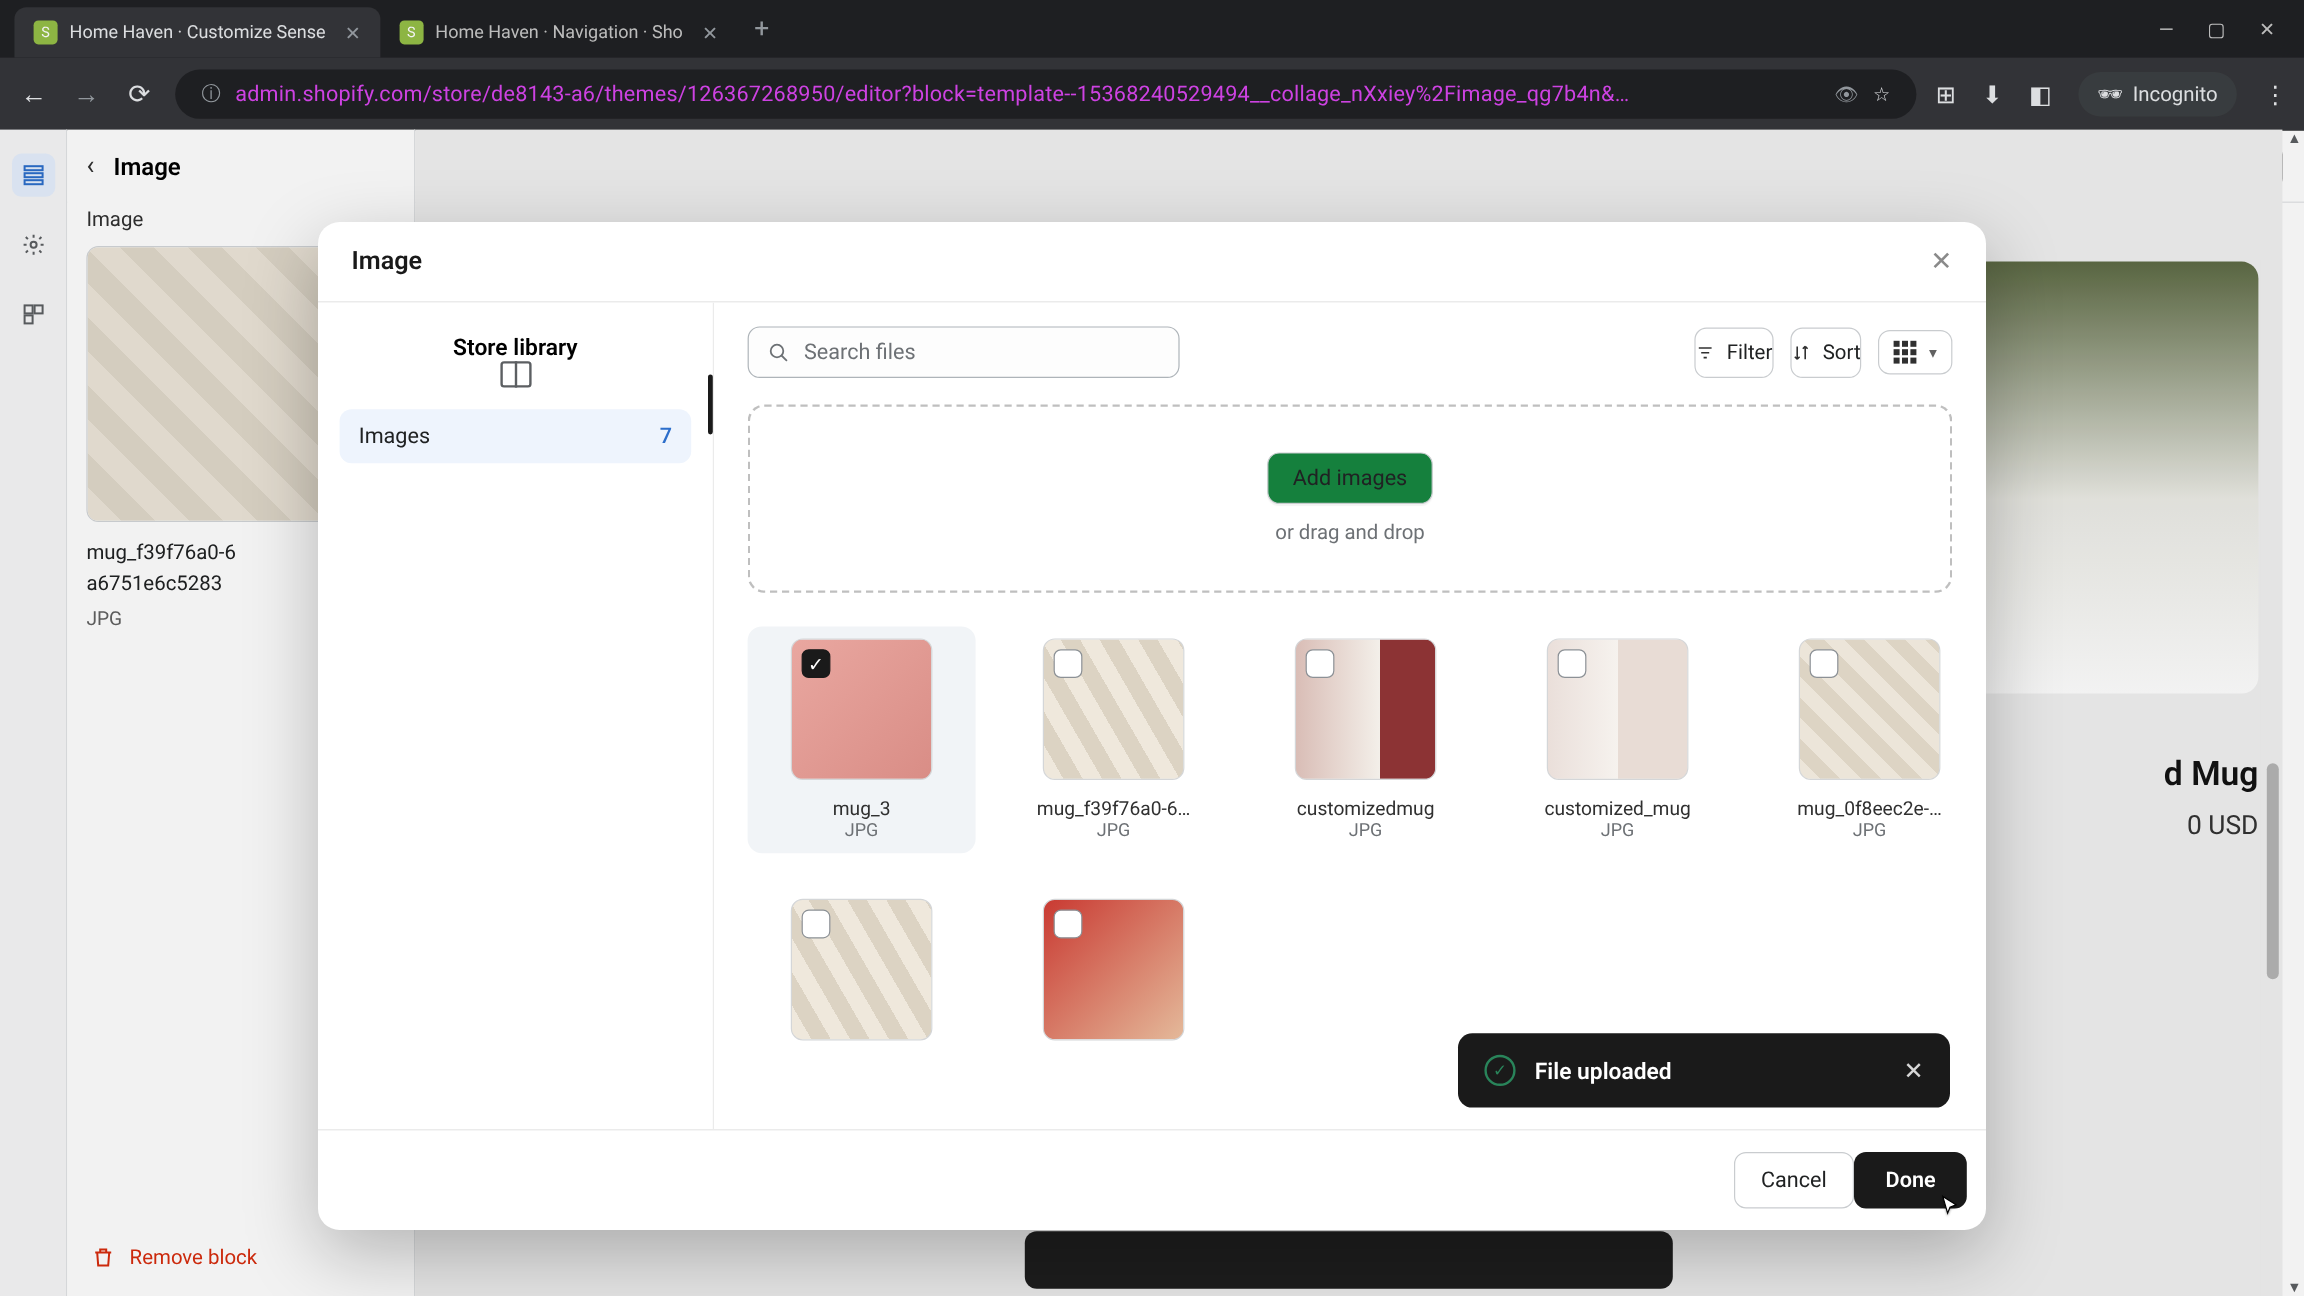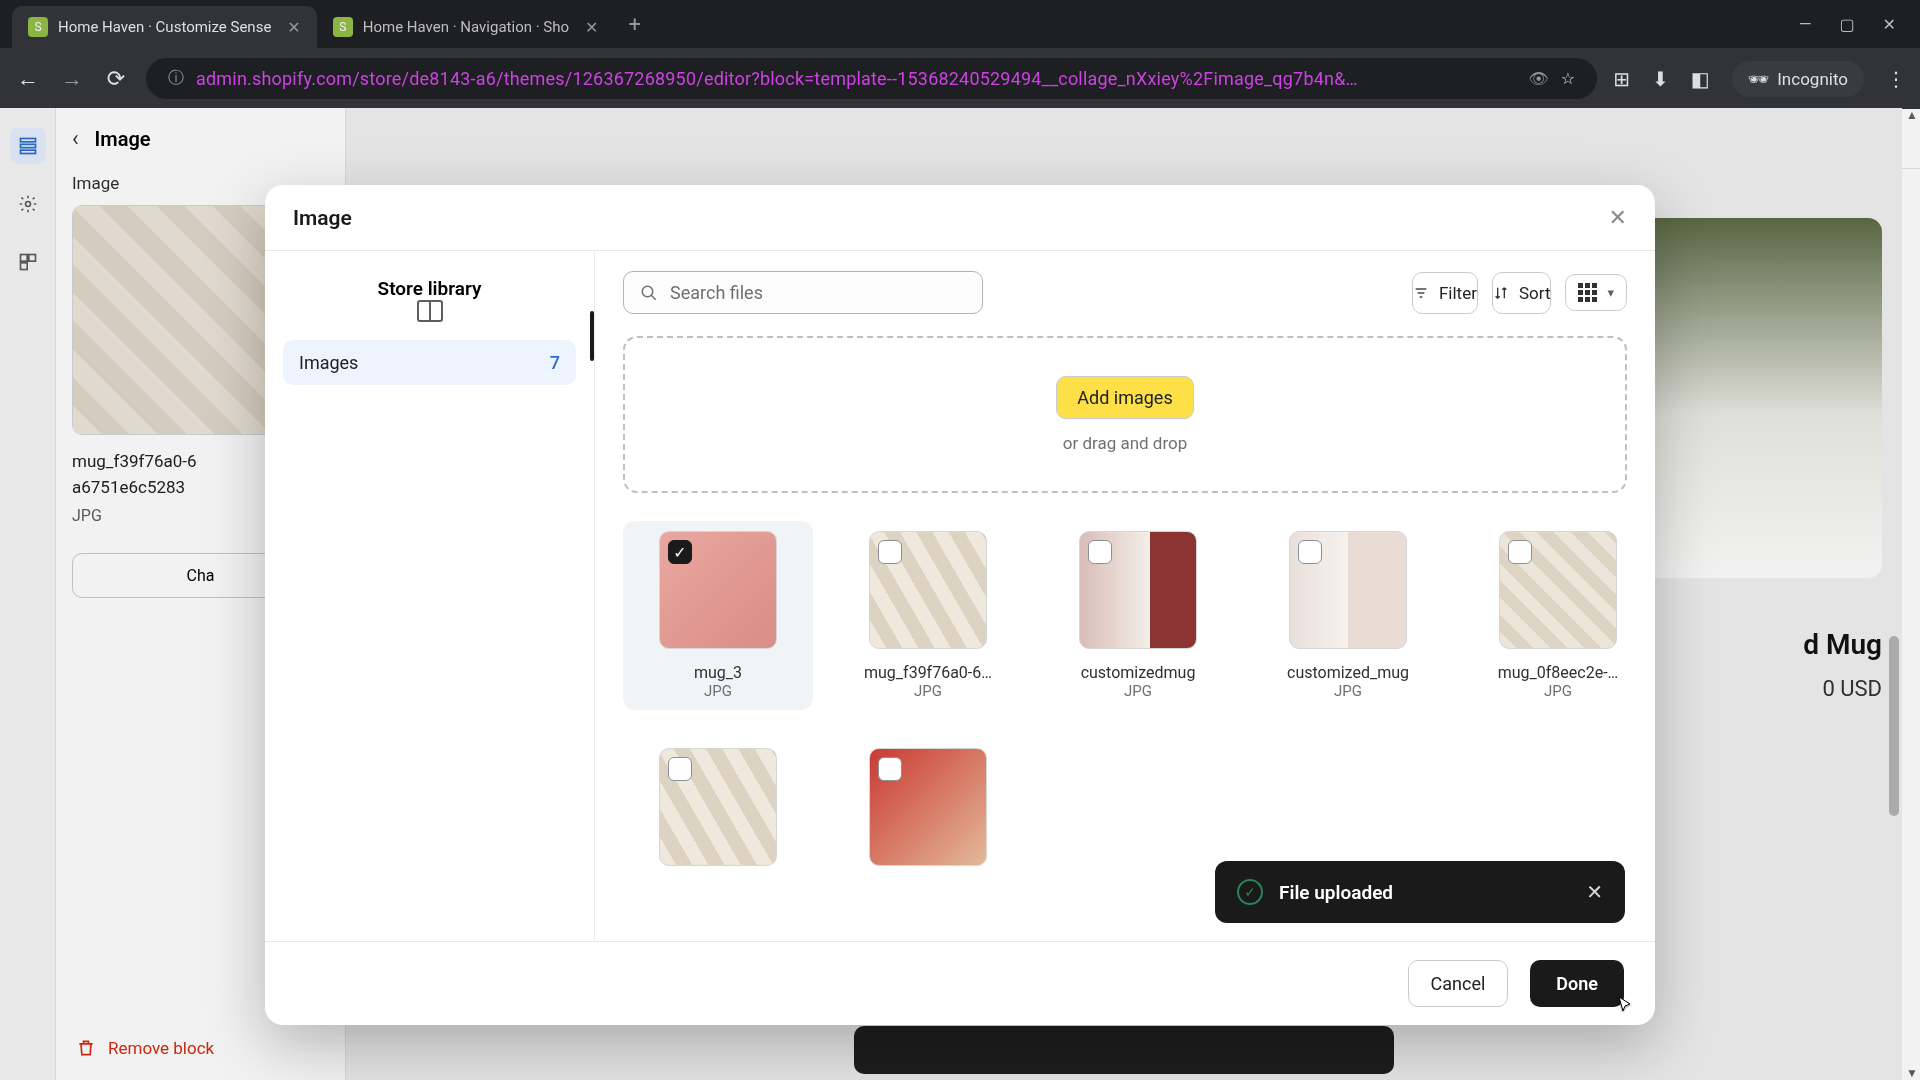--- a/index.html
+++ b/index.html
@@ -93,21 +93,21 @@
 .search-box { flex:0 0 360px; display:flex; align-items:center; gap:12px; border:1px solid #aeb4b9; border-radius:10px; background:#fdfdfd; padding:10px 16px; }
 .search-box input { border:none; outline:none; font-size:18px; background:transparent; flex:1; color:#303030; }
 .search-box input::placeholder { color:#6d7175; }
 .spacer { flex:1; }
 .tool-btn { display:flex; align-items:center; gap:10px; border:1px solid #c9cccf; background:#fff; padding:10px 0; border-radius:10px; font-size:17px; color:#202223; }
 .view-toggle { display:flex; align-items:center; border:1px solid #c9cccf; border-radius:10px; padding:8px 12px; gap:10px; }
 .grid-icon { display:grid; grid-template-columns:repeat(3,5px); grid-template-rows:repeat(3,5px); gap:2px; }
 .grid-icon span { background:#303030; }
 
 .dropzone { border:2px dashed #bfbfbf; border-radius:14px; padding:38px; text-align:center; margin-bottom:28px; }
-.dz-btn { display:inline-block; border:1px solid #c9cccf; background:#fde047; padding:10px 20px; border-radius:10px; font-size:18px; color:#202223; box-shadow:0 1px 1px rgba(0,0,0,0.05); }
+.dz-btn { display:inline-block; border:1px solid #c9cccf; background:#15803d; padding:10px 20px; border-radius:10px; font-size:18px; color:#202223; box-shadow:0 1px 1px rgba(0,0,0,0.05); }
 .dz-hint { margin-top:14px; color:#6d7175; font-size:17px; }
 
 .grid { display:grid; grid-template-columns:repeat(5, 190px); gap:28px 20px; justify-content:start; }
 .tile { width:190px; display:flex; flex-direction:column; align-items:center; padding:10px; border-radius:12px; }
 .tile.selected { background:#f1f4f7; }
 .thumb-wrap { position:relative; width:118px; height:118px; border-radius:10px; border:1px solid #d4d6d8; overflow:hidden; background:#ece5d9; }
 .thumb-a { background: linear-gradient(135deg,#e9a7a0 0%,#d98d86 100%); }
 .thumb-b { background: repeating-linear-gradient(60deg,#efe8dc,#efe8dc 14px,#dcd3c3 14px,#dcd3c3 28px); }
 .thumb-c { background: linear-gradient(90deg,#d9bdb6 0%, #f3efe9 60%,#8c3334 60%); }
 .thumb-d { background: linear-gradient(90deg,#eadfda 0%,#f6f2ee 50%,#e8dcd5 50%); }
@@ -116,21 +116,21 @@
 .checkbox { position:absolute; left:8px; top:8px; width:24px; height:24px; background:#fff; border:1px solid #8c9196; border-radius:6px; display:flex; align-items:center; justify-content:center; }
 .checkbox.checked { background:#1a1a1a; border-color:#1a1a1a; color:#fff; }
 .tile-name { margin-top:14px; font-size:16px; color:#303030; text-align:center; max-width:180px; white-space:nowrap; overflow:hidden; text-overflow:ellipsis; }
 .tile-type { font-size:15px; color:#6d7175; }
 
 .toast { position:absolute; right:30px; bottom:18px; background:#1a1a1a; color:#fff; border-radius:12px; padding:18px 22px; display:flex; align-items:center; gap:16px; font-size:19px; min-width:410px; }
 .toast .ok { width:26px; height:26px; border:2px solid #29845a; border-radius:50%; display:flex; align-items:center; justify-content:center; color:#29845a; font-size:14px; }
 .toast .tx { font-weight:600; }
 .toast .x { margin-left:auto; color:#d7d7d7; font-size:20px; background:none; border:none; }
 
-.modal-footer { border-top:1px solid #e7e7e7; padding:18px 31px; display:flex; justify-content:flex-end; gap:22px; position:relative; }
+.modal-footer { border-top:1px solid #e7e7e7; padding:18px 16px; display:flex; justify-content:flex-end; gap:0; position:relative; }
 .btn-cancel { background:#fff; border:1px solid #c9cccf; padding:12px 22px; border-radius:10px; font-size:18px; color:#202223; }
 .btn-done { background:#1a1a1a; color:#fff; border:none; padding:12px 26px; border-radius:10px; font-size:18px; font-weight:600; position:relative; }
 .cursor { position:absolute; width:24px; height:24px; pointer-events:none; }
 .cursor svg { filter: drop-shadow(0 1px 1px rgba(0,0,0,0.4)); }
 
 svg { display:block; }
 </style>
 </head>
 <body>
 
@@ -261,21 +261,20 @@
     <span class="sp-back">‹</span>
     <span class="sp-title">Image</span>
   </div>
   <div class="sp-label">Image</div>
   <div class="sp-thumb">
       <div class="sp-thumb-inner"></div>
     </div>
   <div class="sp-filename">mug_f39f76a0-6</div>
   <div class="sp-filename">a6751e6c5283</div>
   <div class="sp-filetype">JPG</div>
-  <button class="sp-change">Cha</button>
   <div class="remove-block">
     <span>
       <svg width="20" height="20" viewBox="0 0 24 24" fill="none" stroke="#d72c0d" stroke-width="2">
           <path d="M4 7h16M9 7V4h6v3M6 7l1 13h10l1-13"></path>
         </svg>
     </span>
     <span>Remove block</span>
   </div>
 </div>
 

